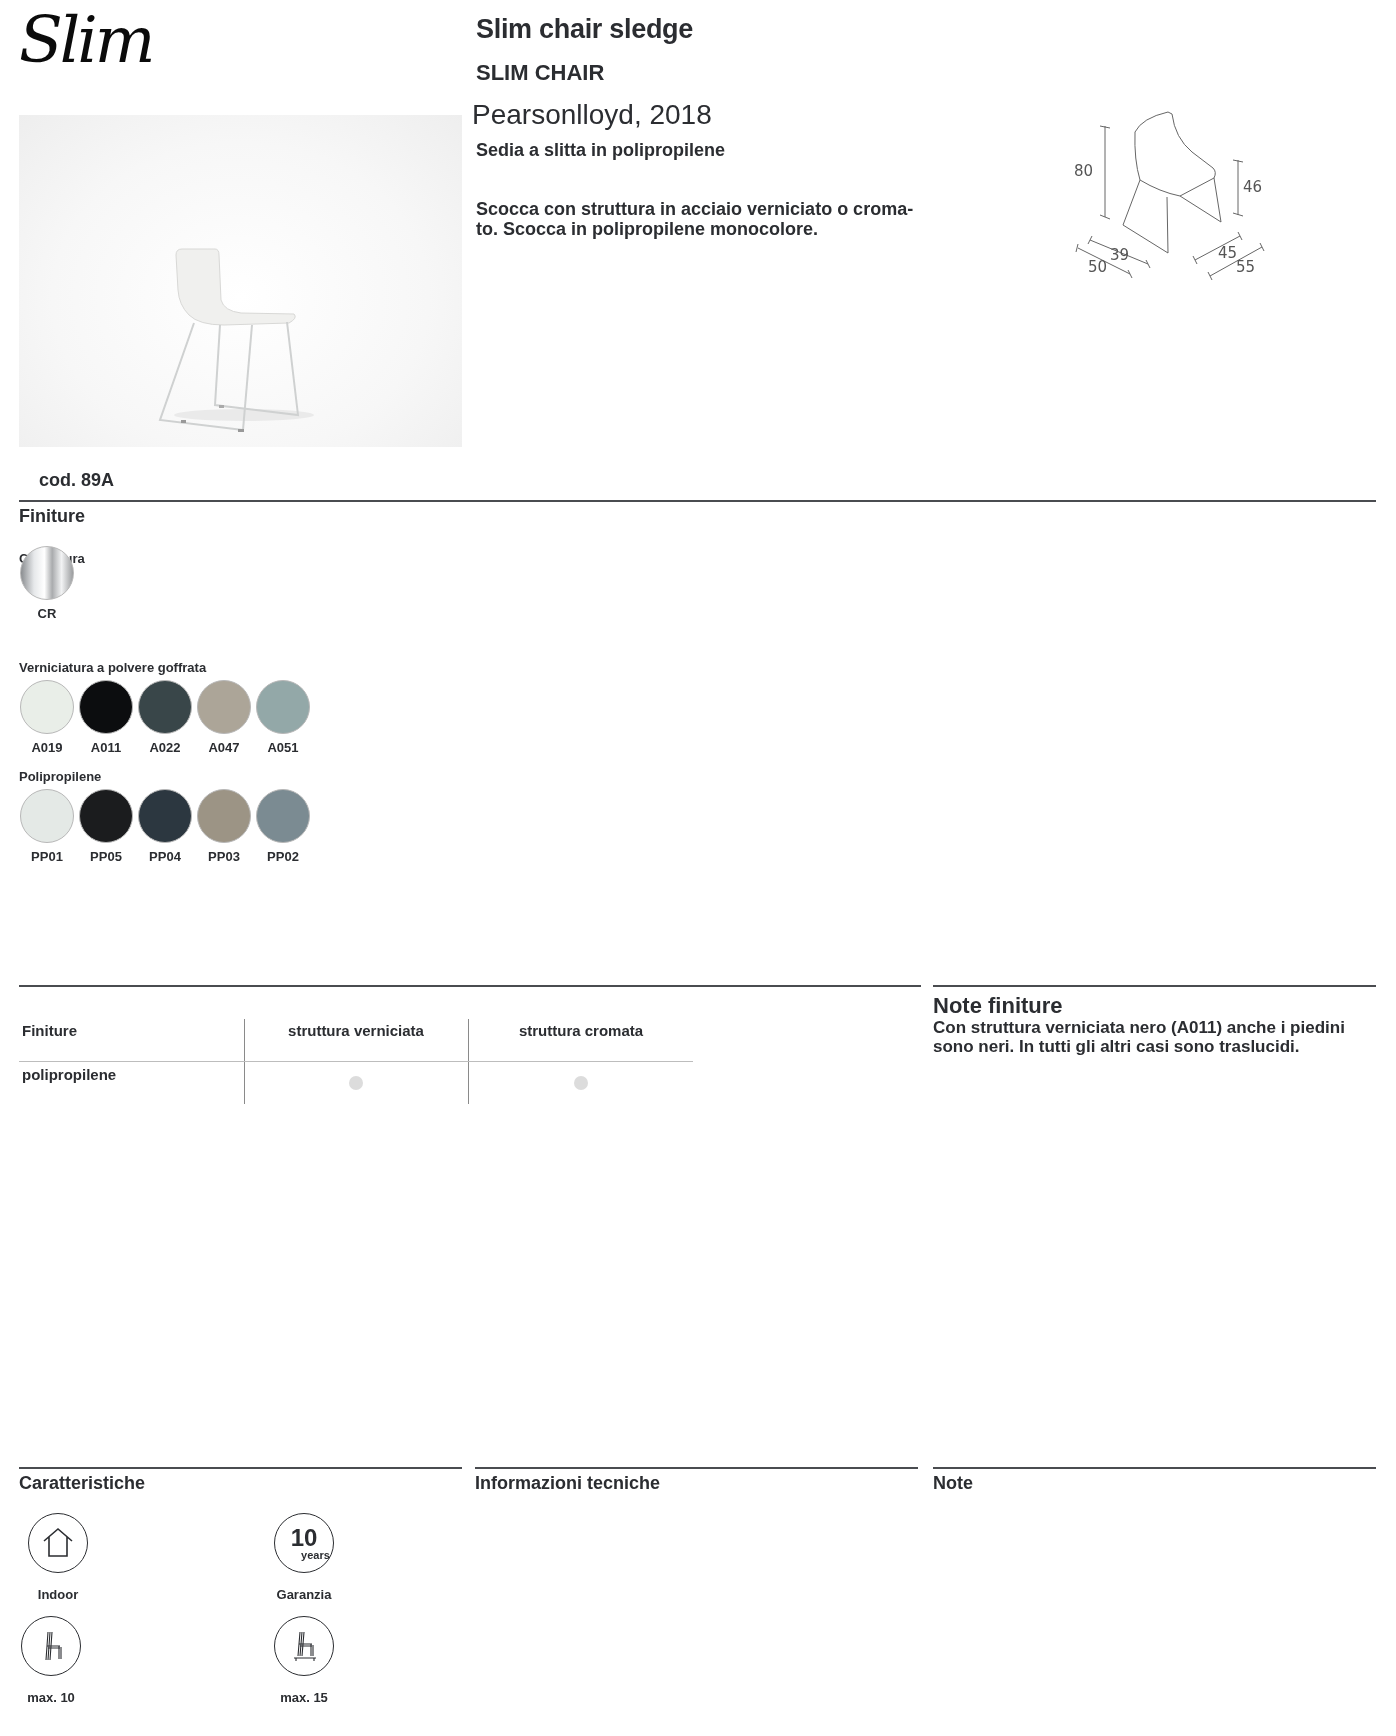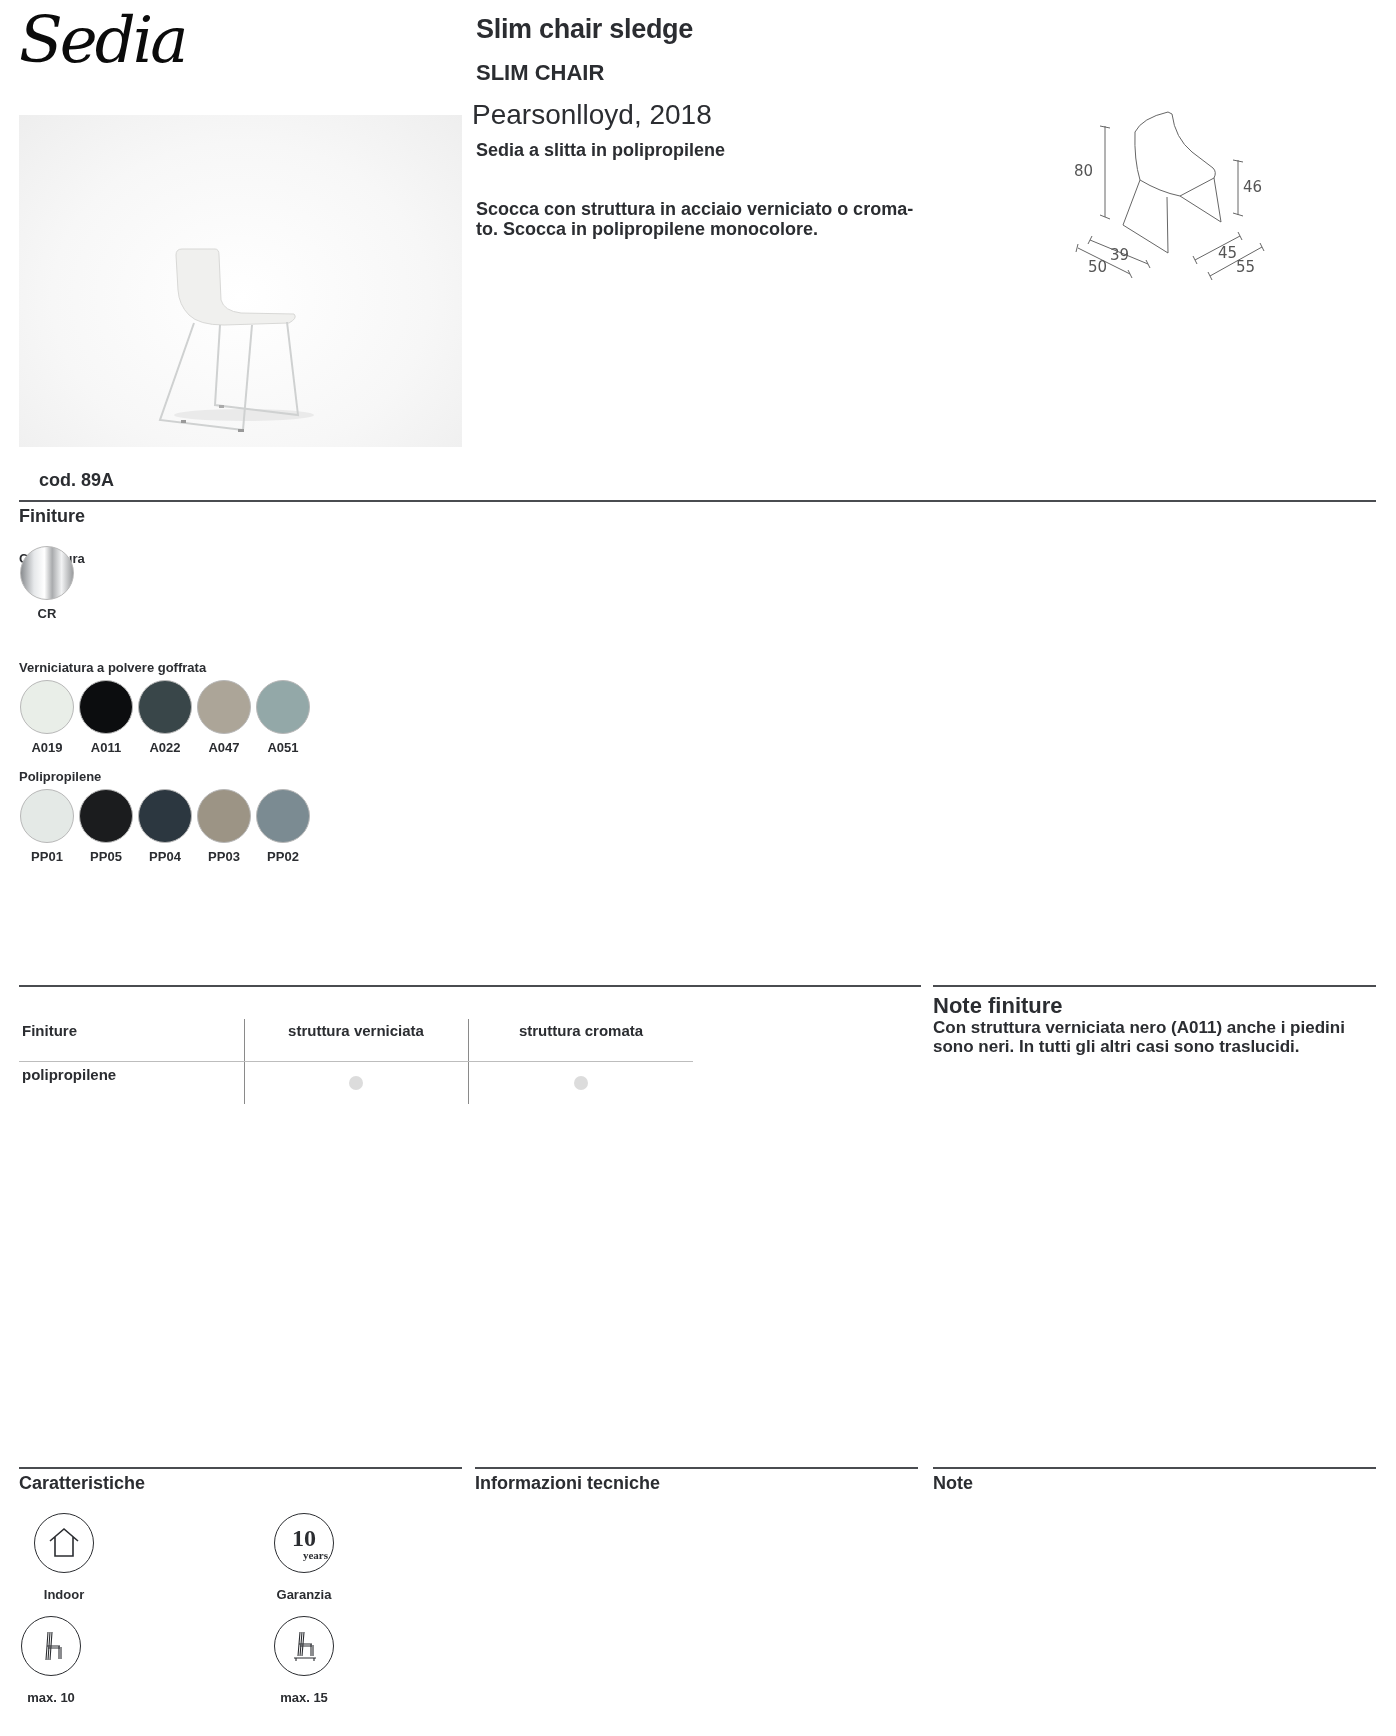--- a/index.html
+++ b/index.html
@@ -27,27 +27,27 @@
     .swatch-code { margin-top: 6px; font-size: 13px; font-weight: bold; }
     .chrome { background: linear-gradient(90deg, #8a8d90 0%, #e6e8ea 25%, #ffffff 45%, #a9abad 60%, #f2f3f4 78%, #9a9c9e 100%); }
     .tcell { position: absolute; }
     .dot { width: 14px; height: 14px; border-radius: 50%; background: #dcdcdc; }
     .vline { width: 1px; background: #8a8a8a; }
     .hline { height: 1px; background: #bdbdbd; }
     .notes-title { font-size: 22px; font-weight: bold; }
     .notes-body { font-size: 17px; font-weight: bold; line-height: 19px; width: 440px; }
     .feature { width: 100px; display: flex; flex-direction: column; align-items: center; }
     .feature-icon { width: 60px; height: 60px; border-radius: 50%; border: 1.5px solid #2b2d31; box-sizing: border-box;
-                    display: flex; align-items: center; justify-content: center; font-family: Liberation Serif, serif; }
+                    display: flex; align-items: center; justify-content: center; }
     .feature-label { margin-top: 14px; font-size: 13px; font-weight: bold; }
   </style>
 </head>
 <body>
 
-<div class="abs logo">Sedia</div>
+<div class="abs logo">Slim</div>
 
 <div class="abs photo">
   <svg width="443" height="332" viewBox="0 0 443 332">
     <ellipse cx="225" cy="300" rx="70" ry="6" fill="#eaeaea"></ellipse>
     <path d="M157 140 Q157 134 163 134 L196 134 Q200 134 200 140 L202 185 Q205 196 222 198 L275 199 Q279 203 270 208 L205 210 Q180 210 170 200 Q160 190 159 175 Z" fill="#f0f0ee" stroke="#d8d8d6" stroke-width="1"></path>
     <path d="M175 208 L141 305 L224 315" fill="none" stroke="#cfd1d1" stroke-width="2"></path>
     <path d="M224 315 L233 210" fill="none" stroke="#cfd1d1" stroke-width="2"></path>
     <path d="M201 210 L196 290 L279 300 L268 207" fill="none" stroke="#cfd1d1" stroke-width="2"></path>
     <rect x="162" y="305" width="5" height="3" fill="#999"></rect>
     <rect x="219" y="314" width="6" height="3" fill="#999"></rect>
@@ -169,21 +169,21 @@
   <div>sono neri. In tutti gli altri casi sono traslucidi.</div>
 </div>
 
 <div class="abs rule" style="left:19px; top:1467px; width:443px;"></div>
 <div class="abs rule" style="left:475px; top:1467px; width:443px;"></div>
 <div class="abs rule" style="left:933px; top:1467px; width:443px;"></div>
 <div class="abs section-title" style="left:19px; top:1473px;">Caratteristiche</div>
 <div class="abs section-title" style="left:475px; top:1473px;">Informazioni tecniche</div>
 <div class="abs section-title" style="left:933px; top:1473px;">Note</div>
 
-<div class="abs feature" style="left:14px; top:1513px;">
+<div class="abs feature" style="left:8px; top:1513px;">
   <div class="feature-icon">
     <svg width="40" height="40" viewBox="0 0 40 40">
         <path d="M6 18 L20 6 L34 18 M11 14 L11 33 L29 33 L29 14" fill="none" stroke="#2b2d31" stroke-width="1.6"></path>
       </svg>
   </div>
   <div class="feature-label">Indoor</div>
 </div>
 <div class="abs feature" style="left:254px; top:1513px;">
   <div class="feature-icon" style="flex-direction:column; line-height:1;">
     <span style="font-size:24px; font-weight:bold;">10</span>

